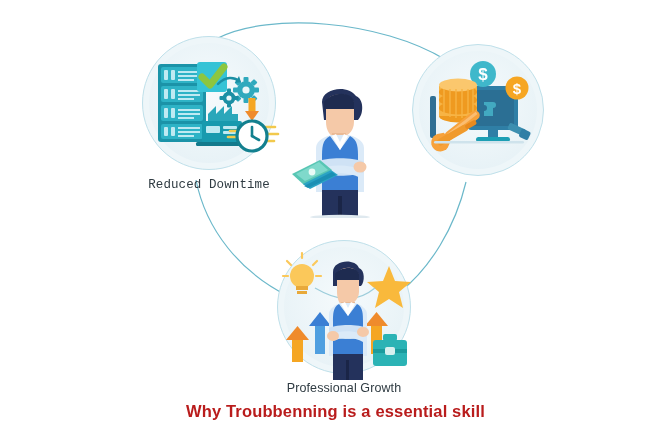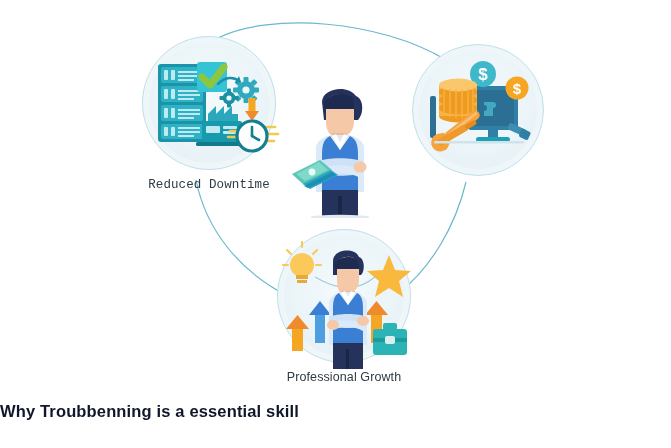--- a/index.html
+++ b/index.html
@@ -42,34 +42,34 @@
 
   
   #node-downtime{left:142px;top:36px;width:134px;height:134px;font-family:Liberation Mono, monospace;}
   #node-downtime .bubble{width:134px;height:134px;}
   #node-downtime .node-label{top:142px;}
 
   #node-cost{left:412px;top:44px;width:132px;height:132px;}
   #node-cost .bubble{width:132px;height:132px;}
   #node-cost .node-label{top:140px;}
 
-  #node-growth{left:277px;top:229px;width:134px;height:134px;}
+  #node-growth{left:277px;top:240px;width:134px;height:134px;}
   #node-growth .bubble{width:134px;height:134px;}
   #node-growth .node-label{top:141px;}
 
   
   #center-person{position:absolute;left:286px;top:78px;width:110px;height:140px;}
 
   
   #title{
     position:absolute;left:0;top:402px;width:671px;
-    text-align:left;
+    text-align:center;
     font-size:16.5px;
     font-weight:bold;
-    color:#0f172a;
+    color:#b91c1c;
     letter-spacing:.15px;
   }
 
   svg{display:block;}
 </style>
 </head>
 <body>
 
 <div id="stage">
 

